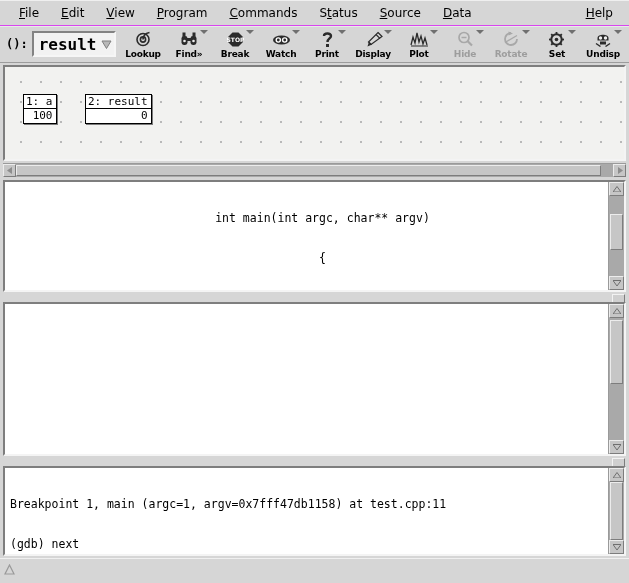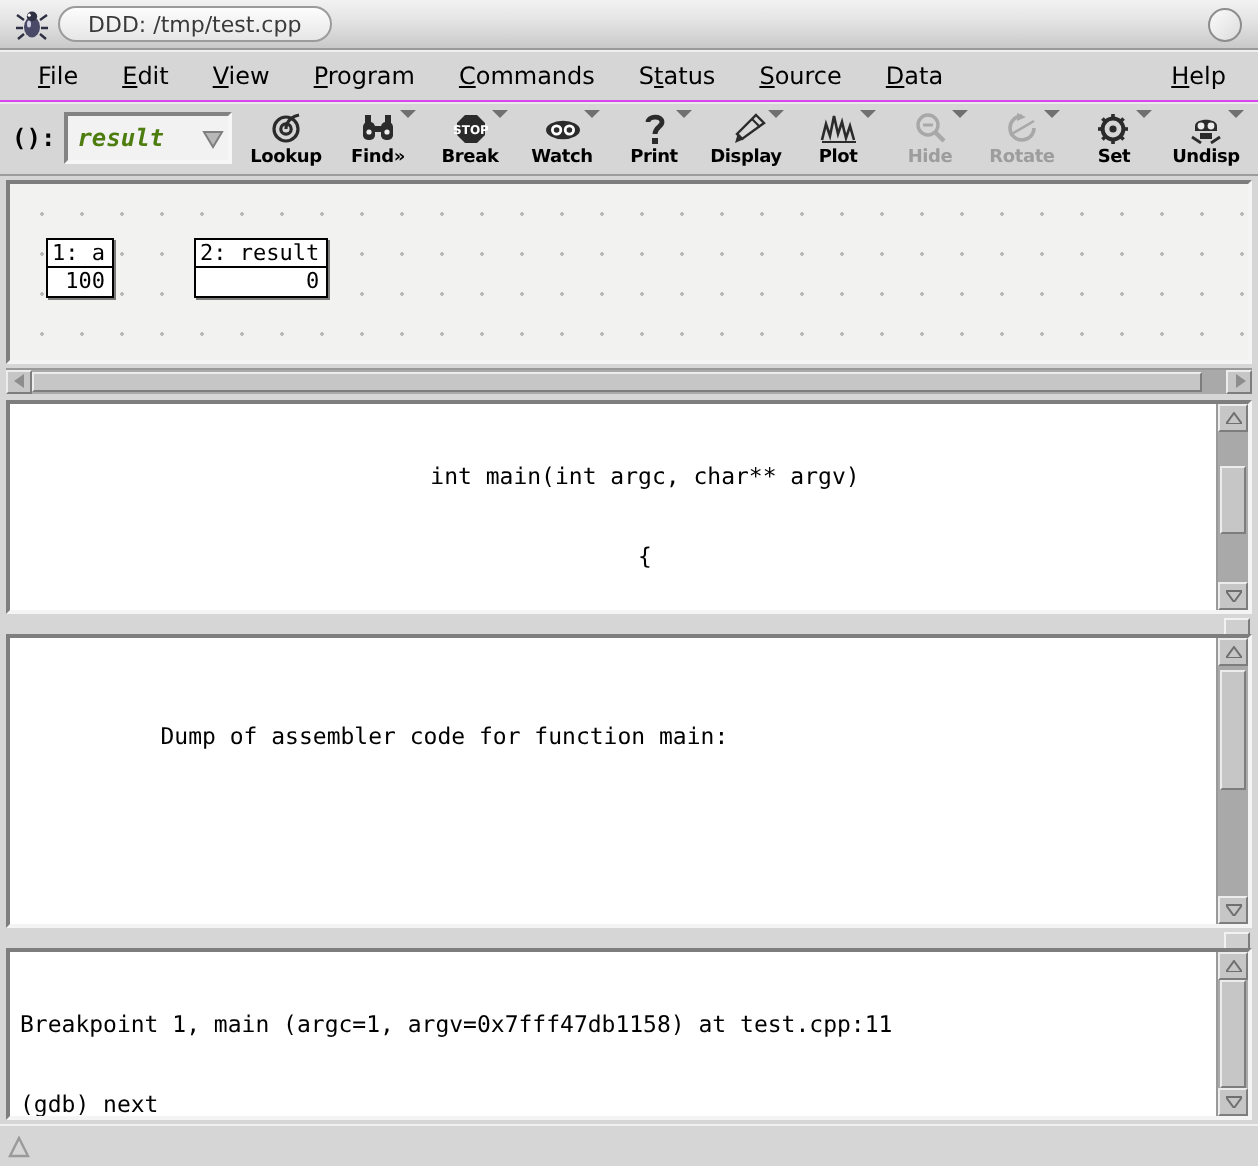--- a/index.html
+++ b/index.html
@@ -96,28 +96,27 @@
     width: 186px; height: 22px;
     background: #f2f2f2;
     border: 2px solid;
     border-color: #838383 #f6f6f6 #f6f6f6 #838383;
     display: flex;
     align-items: center;
     position: relative;
   }
   .arg-value {
     font-family: "DejaVu Sans Mono", monospace;
-    font-size: 12px;
+    font-size: 16px;
     font-weight: bold;
-    color: #4d7c0f;
+    color: #000000;
     padding-left: 5px;
     flex: 1 1 auto;
     white-space: nowrap;
     overflow: hidden;
-    font-style: italic;
   }
   .arg-drop {
     width: 14px; height: 18px;
     display: flex; align-items: center; justify-content: center;
     margin-right: 1px;
   }
   .tools { display: flex; align-items: flex-start; padding-left: 4px; }
   .tool {
     width: 46px;
     display: flex;
@@ -295,31 +294,20 @@
     color: #000;
     padding-left: 5px;
   }
   .grip-tri { width: 11px; height: 11px; }
 </style>
 </head>
 <body>
 
 <div class="app">
 
-  <div class="titlebar">
-    <svg class="bug-icon" viewBox="0 0 18 18">
-      <ellipse cx="9" cy="10.5" rx="4" ry="5.2" fill="#4a4a68"></ellipse>
-      <ellipse cx="9" cy="5.2" rx="2.6" ry="2.4" fill="#2f2f44"></ellipse>
-      <path d="M5 7 L1.5 4.5 M13 7 L16.5 4.5 M4.5 11 L1 11 M13.5 11 L17 11 M5 14 L2 16.5 M13 14 L16 16.5" stroke="#2f2f44" stroke-width="1.2" fill="none"></path>
-      <ellipse cx="7.5" cy="9" rx="1" ry="1.8" fill="#cfcfe4"></ellipse>
-      <circle cx="7.6" cy="4.6" r="0.8" fill="#fff"></circle>
-    </svg>
-    <div class="title-pill">DDD: /tmp/test.cpp</div>
-    <div class="shade-btn"></div>
-  </div>
 
   <div class="menubar">
     <div class="menu-item"><span class="u">F</span><span>ile</span></div>
     <div class="menu-item"><span class="u">E</span><span>dit</span></div>
     <div class="menu-item"><span class="u">V</span><span>iew</span></div>
     <div class="menu-item"><span class="u">P</span><span>rogram</span></div>
     <div class="menu-item"><span class="u">C</span><span>ommands</span></div>
     <div class="menu-item"><span>S</span><span class="u">t</span><span>atus</span></div>
     <div class="menu-item"><span class="u">S</span><span>ource</span></div>
     <div class="menu-item"><span class="u">D</span><span>ata</span></div>
@@ -491,21 +479,21 @@
 
   <div class="panel data-panel">
     <div class="panel-body">
       <div class="data-canvas"></div>
 
       <div class="dispbox" style="left:18px; top:27px;">
         <div class="dtitle">1: a</div>
         <div class="dval">100</div>
       </div>
 
-      <div class="dispbox" style="left:92px; top:27px;">
+      <div class="dispbox" style="left:80px; top:27px;">
         <div class="dtitle">2: result</div>
         <div class="dval">0</div>
       </div>
     </div>
   </div>
 
   <div class="hscroll">
     <div class="hs-arrow">
       <svg width="6" height="7" viewBox="0 0 6 7">
           <polygon points="5,0 5,7 0,3.5" fill="#8d8d8d"></polygon>
@@ -550,23 +538,20 @@
     </div>
   </div>
 
   <div class="splitter">
     <div class="grip"></div>
   </div>
 
   <div class="panel asm-panel" style="margin-top:-1px;">
     <div class="panel-body">
       <div class="codearea">
-        <div class="crow" style="padding-left:6px">
-          <span class="txt">Dump of assembler code for function main:</span>
-        </div>
 
         
         
         
 
         
 
         
 
         

